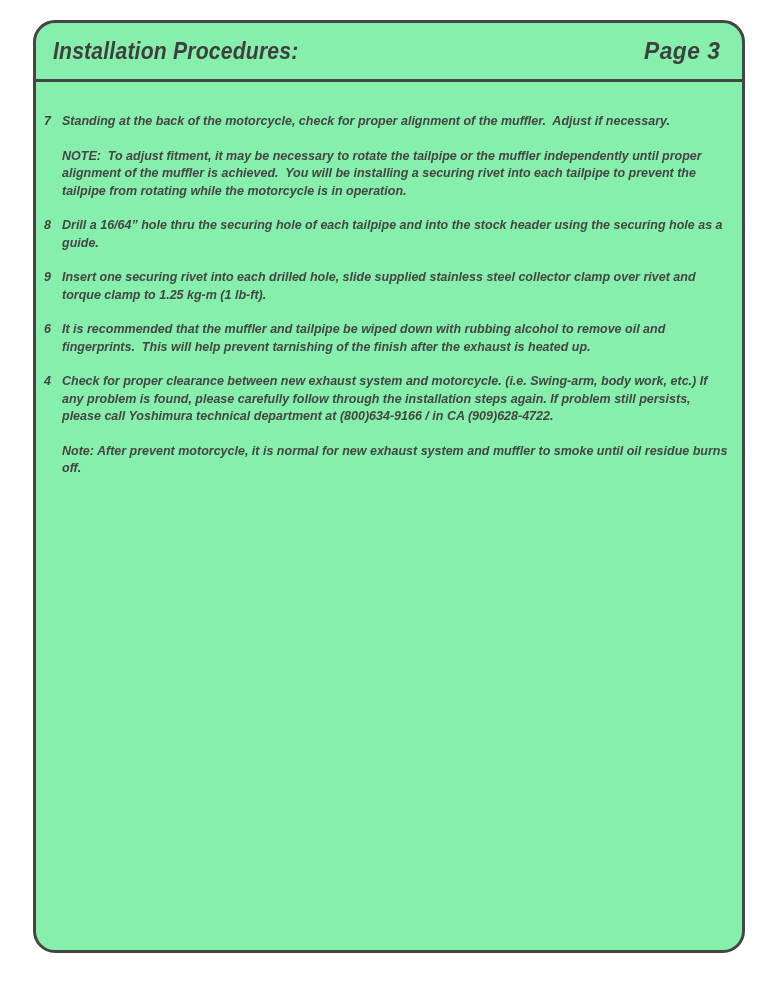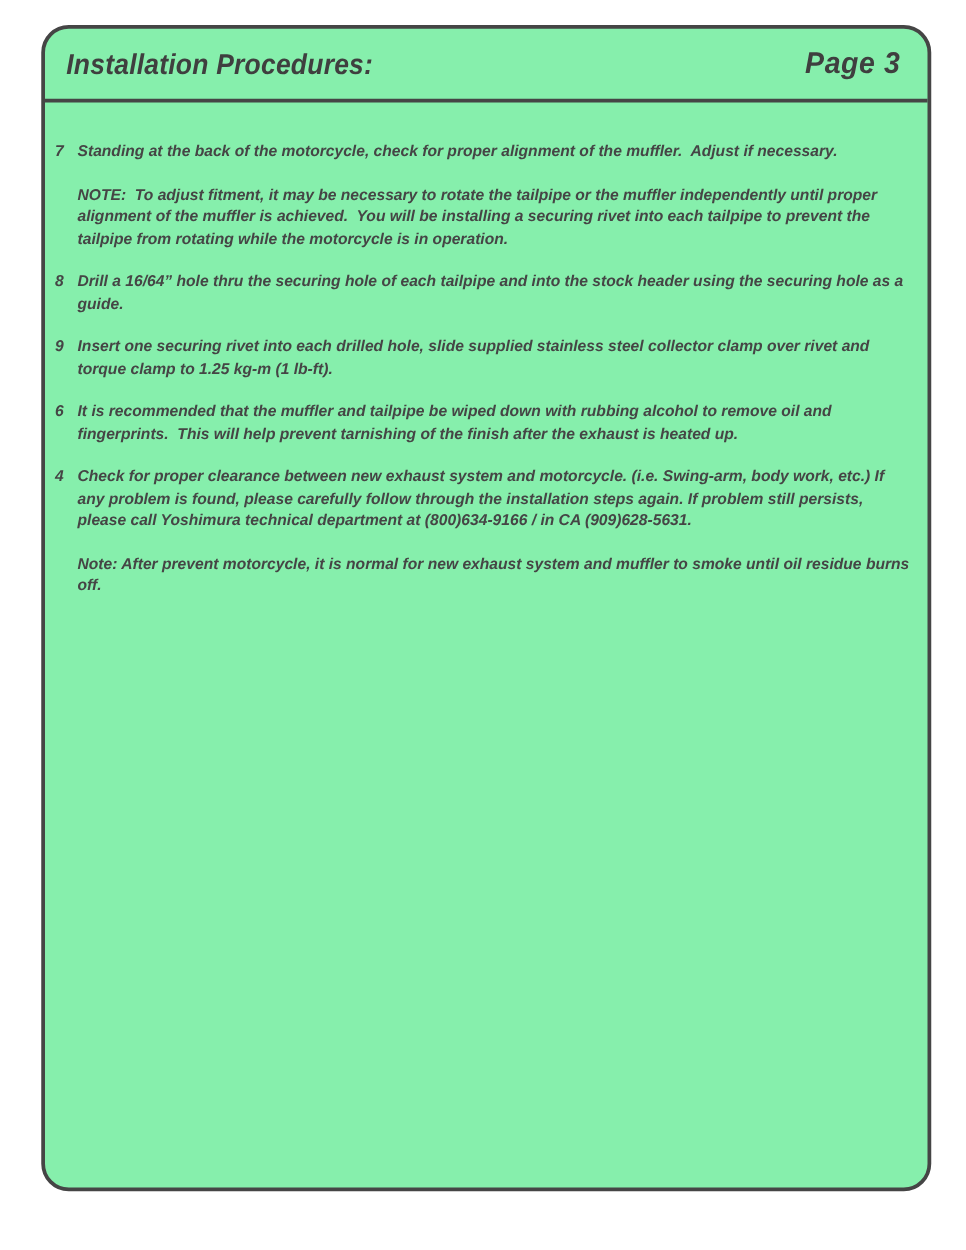--- a/index.html
+++ b/index.html
@@ -117,21 +117,21 @@
         <p class="txt">Insert one securing rivet into each drilled hole, slide supplied stainless steel collector clamp over rivet and torque clamp to 1.25 kg-m (1 lb-ft).</p>
       </div>
 
       <div class="block">
         <span class="num">6</span>
         <p class="txt">It is recommended that the muffler and tailpipe be wiped down with rubbing alcohol to remove oil and fingerprints.  This will help prevent tarnishing of the finish after the exhaust is heated up.</p>
       </div>
 
       <div class="block">
         <span class="num">4</span>
-        <p class="txt">Check for proper clearance between new exhaust system and motorcycle. (i.e. Swing-arm, body work, etc.) If any problem is found, please carefully follow through the installation steps again. If problem still persists, please call Yoshimura technical department at (800)634-9166 / in CA (909)628-5631.</p>
+        <p class="txt">Check for proper clearance between new exhaust system and motorcycle. (i.e. Swing-arm, body work, etc.) If any problem is found, please carefully follow through the installation steps again. If problem still persists, please call Yoshimura technical department at (800)634-9166 / in CA (909)628-4722.</p>
       </div>
 
       <div class="block">
         <span class="num"></span>
         <p class="txt">Note: After prevent motorcycle, it is normal for new exhaust system and muffler to smoke until oil residue burns off.</p>
       </div>
 
     </div>
   </div>
 </div>

